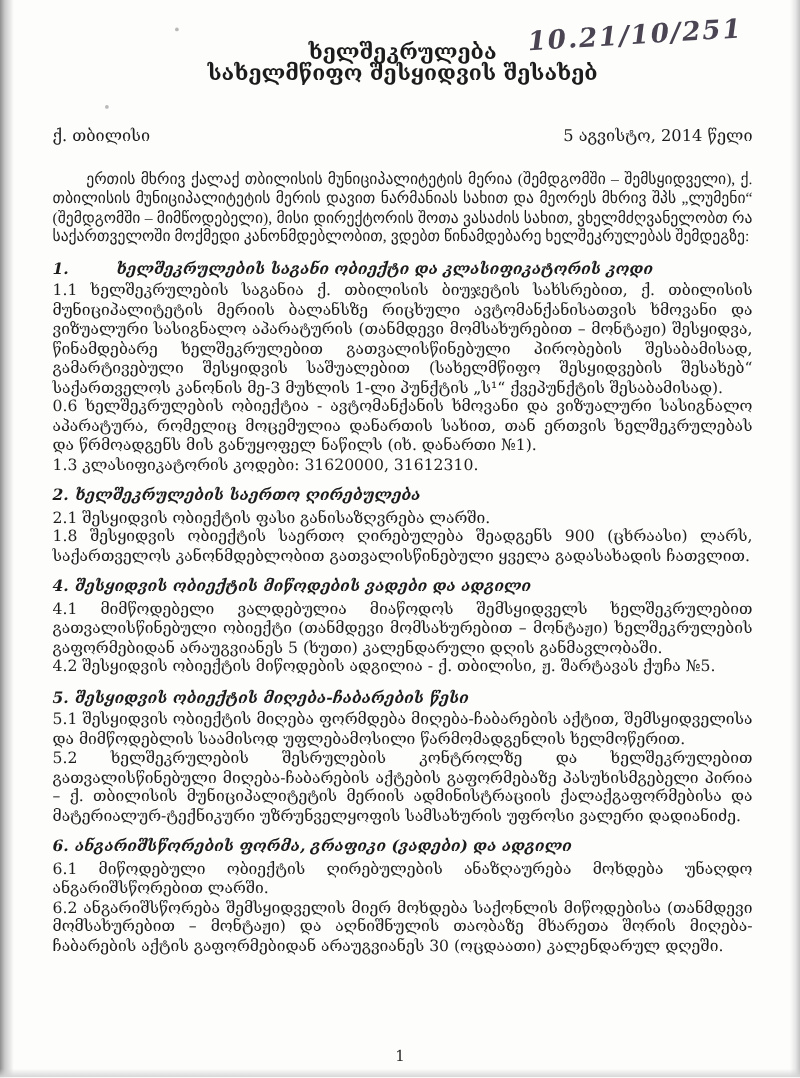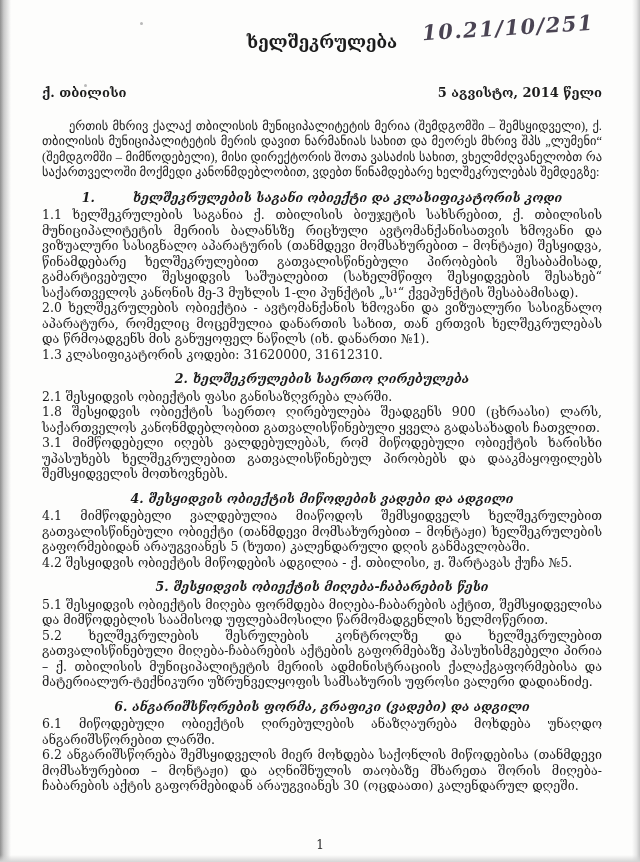--- a/index.html
+++ b/index.html
@@ -55,32 +55,31 @@
     letter-spacing: 1.5px;
     color: #4a4453;
     transform: rotate(-3.5deg);
     white-space: nowrap;
     font-family: "DejaVu Serif", serif;
     z-index: 2;
   }
   .place-date {
     display: flex;
     justify-content: space-between;
-    font-weight: bold;
+    font-weight: normal;
     margin-top: 34px;
     font-size: 13px;
   }
   .intro {
     margin: 18px 0 0 0;
     text-align: justify;
     text-indent: 27px;
     font-family: Liberation Serif, serif;
   }
   .section-heading {
-    text-align: center;
     font-weight: bold;
     font-style: italic;
     margin-top: 9px;
     margin-bottom: 2px;
     font-size: 12.5px;
   }
   .section-heading .sec-num { margin-right: 5px; }
   .section-heading.wide-gap .sec-num { margin-right: 38px; }
   .clause {
     margin: 0;
@@ -111,48 +110,48 @@
   <div class="edge-bottom"></div>
   <div class="speck1"></div>
   <div class="speck2"></div>
 
   <div class="content">
 
     <div class="handwriting">10.21/10/251</div>
 
     <div class="doc-title-block">
       <div class="doc-title">ხელშეკრულება</div>
+      <div class="doc-title">სახელმწიფო შესყიდვის  შესახებ</div>
     </div>
 
     <div class="place-date">
       <span>ქ. თბილისი</span>
       <span>5 აგვისტო, 2014 წელი</span>
     </div>
 
     <p class="intro">ერთის მხრივ ქალაქ თბილისის მუნიციპალიტეტის მერია (შემდგომში – შემსყიდველი), ქ. თბილისის მუნიციპალიტეტის მერის დავით ნარმანიას სახით და მეორეს მხრივ შპს „ლუმენი“ (შემდგომში – მიმწოდებელი), მისი დირექტორის შოთა ვასაძის სახით, ვხელმძღვანელობთ რა საქართველოში მოქმედი კანონმდებლობით, ვდებთ წინამდებარე ხელშეკრულებას შემდეგზე:</p>
 
     <div>
       <div class="section-heading wide-gap">
         <span class="sec-num">1.</span><span>ხელშეკრულების საგანი ობიექტი და კლასიფიკატორის კოდი</span>
       </div>
       <p class="clause">1.1 ხელშეკრულების საგანია ქ. თბილისის ბიუჯეტის სახსრებით, ქ. თბილისის მუნიციპალიტეტის მერიის ბალანსზე რიცხული ავტომანქანისათვის ხმოვანი და ვიზუალური სასიგნალო აპარატურის (თანმდევი მომსახურებით – მონტაჟი) შესყიდვა, წინამდებარე ხელშეკრულებით გათვალისწინებული პირობების შესაბამისად, გამარტივებული შესყიდვის საშუალებით (სახელმწიფო შესყიდვების შესახებ“ საქართველოს კანონის მე-3 მუხლის 1-ლი პუნქტის „ს¹“ ქვეპუნქტის შესაბამისად).</p>
-      <p class="clause">2.0 ხელშეკრულების ობიექტია  - ავტომანქანის ხმოვანი და ვიზუალური სასიგნალო აპარატურა, რომელიც მოცემულია დანართის სახით, თან ერთვის ხელშეკრულებას და წრმოადგენს მის განუყოფელ ნაწილს (იხ. დანართი №1).</p>
+      <p class="clause">0.6 ხელშეკრულების ობიექტია  - ავტომანქანის ხმოვანი და ვიზუალური სასიგნალო აპარატურა, რომელიც მოცემულია დანართის სახით, თან ერთვის ხელშეკრულებას და წრმოადგენს მის განუყოფელ ნაწილს (იხ. დანართი №1).</p>
       <p class="clause">1.3 კლასიფიკატორის კოდები: 31620000, 31612310.</p>
     </div>
 
     <div>
       <div class="section-heading">
         <span class="sec-num">2.</span><span>ხელშეკრულების საერთო ღირებულება</span>
       </div>
       <p class="clause">2.1 შესყიდვის ობიექტის ფასი განისაზღვრება ლარში.</p>
       <p class="clause">1.8 შესყიდვის ობიექტის საერთო ღირებულება შეადგენს 900 (ცხრაასი) ლარს, საქართველოს კანონმდებლობით გათვალისწინებული ყველა გადასახადის ჩათვლით.</p>
     </div>
 
     <div>
-      <p class="clause">3.1 მიმწოდებელი იღებს ვალდებულებას, რომ მიწოდებული ობიექტის ხარისხი უპასუხებს ხელშეკრულებით გათვალისწინებულ პირობებს და დააკმაყოფილებს შემსყიდველის მოთხოვნებს.</p>
     </div>
 
     <div>
       <div class="section-heading">
         <span class="sec-num">4.</span><span>შესყიდვის ობიექტის მიწოდების ვადები და ადგილი</span>
       </div>
       <p class="clause">4.1 მიმწოდებელი ვალდებულია მიაწოდოს შემსყიდველს ხელშეკრულებით გათვალისწინებული ობიექტი (თანმდევი მომსახურებით – მონტაჟი) ხელშეკრულების გაფორმებიდან არაუგვიანეს 5  (ხუთი) კალენდარული დღის განმავლობაში.</p>
       <p class="clause">4.2  შესყიდვის ობიექტის მიწოდების ადგილია - ქ. თბილისი, ჟ. შარტავას ქუჩა №5.</p>
     </div>
 

